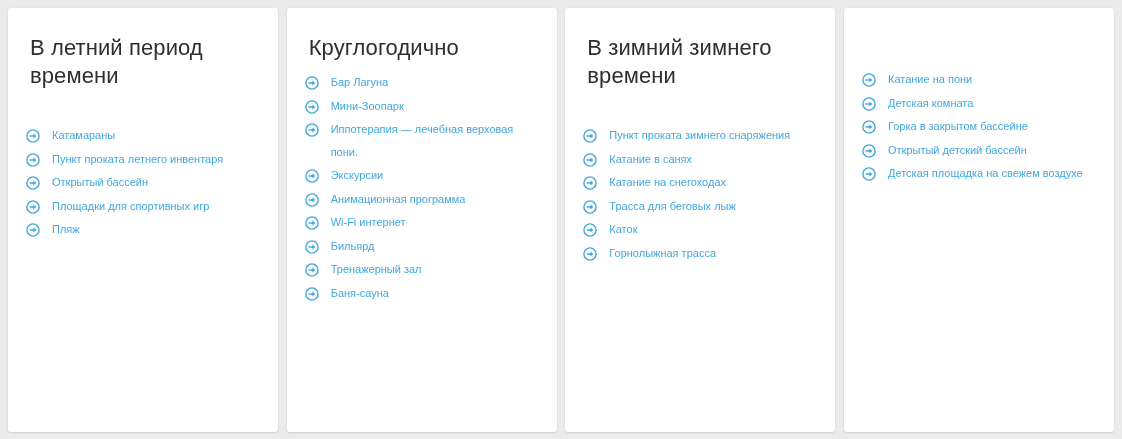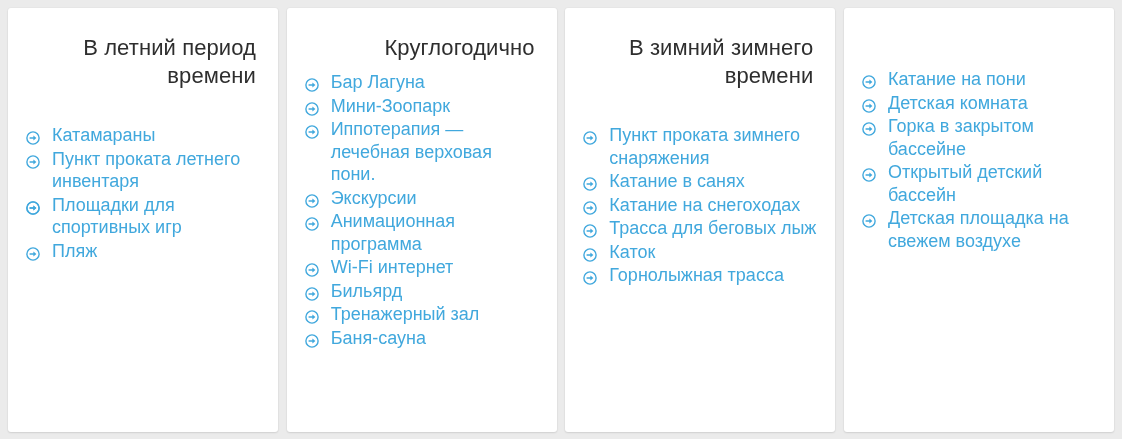--- a/index.html
+++ b/index.html
@@ -33,36 +33,36 @@
     padding: 26px 18px 14px 18px;
     box-shadow: 0 1px 2px rgba(0,0,0,0.10), 0 0 0 1px rgba(0,0,0,0.015);
     display: flex;
     flex-direction: column;
     overflow: hidden;
   }
   .card-title {
     font-size: 22px;
     line-height: 28px;
     color: #2e2e2e;
-    text-align: right;
+    text-align: left;
     font-weight: 400;
     margin: 0 0 0 0;
     letter-spacing: 0.1px;
     padding: 0 4px;
   }
   .card-list {
     list-style: none;
     margin: 0;
     padding: 0;
   }
   .list-item {
     position: relative;
     padding-left: 26px;
     color: #41a8dd;
-    font-size: 18px;
+    font-size: 11px;
     line-height: 22.5px;
     margin-bottom: 1px;
   }
   .bullet-icon {
     position: absolute;
     left: 0;
     top: 4px;
     width: 14px;
     height: 14px;
     display: block;
@@ -86,21 +86,21 @@
             </svg></span><span>Катамараны</span></li>
         <li class="list-item"><span class="bullet-icon"><svg viewBox="0 0 14 14" width="14" height="14" aria-hidden="true">
               <circle cx="7" cy="7" r="6.1" fill="none" stroke="#41a8dd" stroke-width="1.4"></circle>
               <path d="M3.6 7 H8.3" stroke="#41a8dd" stroke-width="1.6" stroke-linecap="butt"></path>
               <path d="M7.4 4.4 L10.4 7 L7.4 9.6 Z" fill="#41a8dd"></path>
             </svg></span><span>Пункт проката летнего инвентаря</span></li>
         <li class="list-item"><span class="bullet-icon"><svg viewBox="0 0 14 14" width="14" height="14" aria-hidden="true">
               <circle cx="7" cy="7" r="6.1" fill="none" stroke="#41a8dd" stroke-width="1.4"></circle>
               <path d="M3.6 7 H8.3" stroke="#41a8dd" stroke-width="1.6" stroke-linecap="butt"></path>
               <path d="M7.4 4.4 L10.4 7 L7.4 9.6 Z" fill="#41a8dd"></path>
-            </svg></span></li>
+            </svg></span><span>Открытый бассейн</span></li>
         <li class="list-item"><span class="bullet-icon"><svg viewBox="0 0 14 14" width="14" height="14" aria-hidden="true">
               <circle cx="7" cy="7" r="6.1" fill="none" stroke="#41a8dd" stroke-width="1.4"></circle>
               <path d="M3.6 7 H8.3" stroke="#41a8dd" stroke-width="1.6" stroke-linecap="butt"></path>
               <path d="M7.4 4.4 L10.4 7 L7.4 9.6 Z" fill="#41a8dd"></path>
             </svg></span><span>Площадки для спортивных игр</span></li>
         <li class="list-item"><span class="bullet-icon"><svg viewBox="0 0 14 14" width="14" height="14" aria-hidden="true">
               <circle cx="7" cy="7" r="6.1" fill="none" stroke="#41a8dd" stroke-width="1.4"></circle>
               <path d="M3.6 7 H8.3" stroke="#41a8dd" stroke-width="1.6" stroke-linecap="butt"></path>
               <path d="M7.4 4.4 L10.4 7 L7.4 9.6 Z" fill="#41a8dd"></path>
             </svg></span><span>Пляж</span></li>

